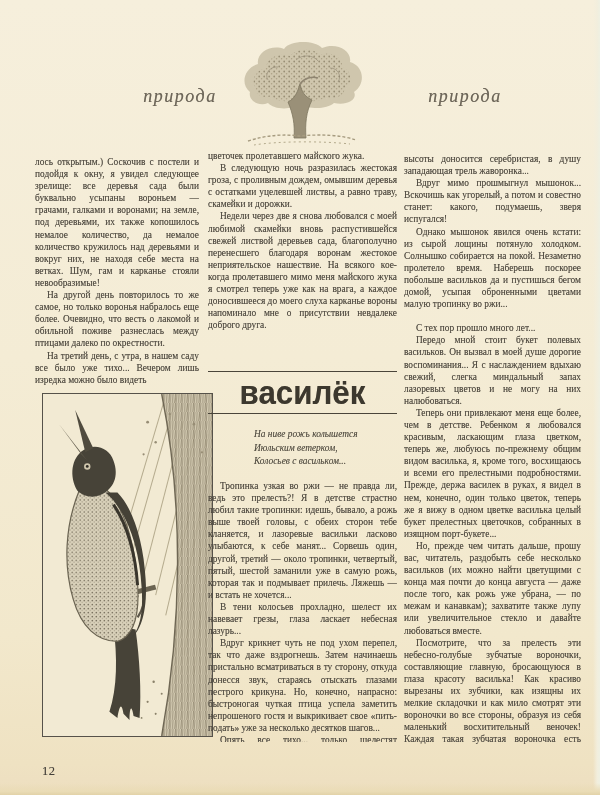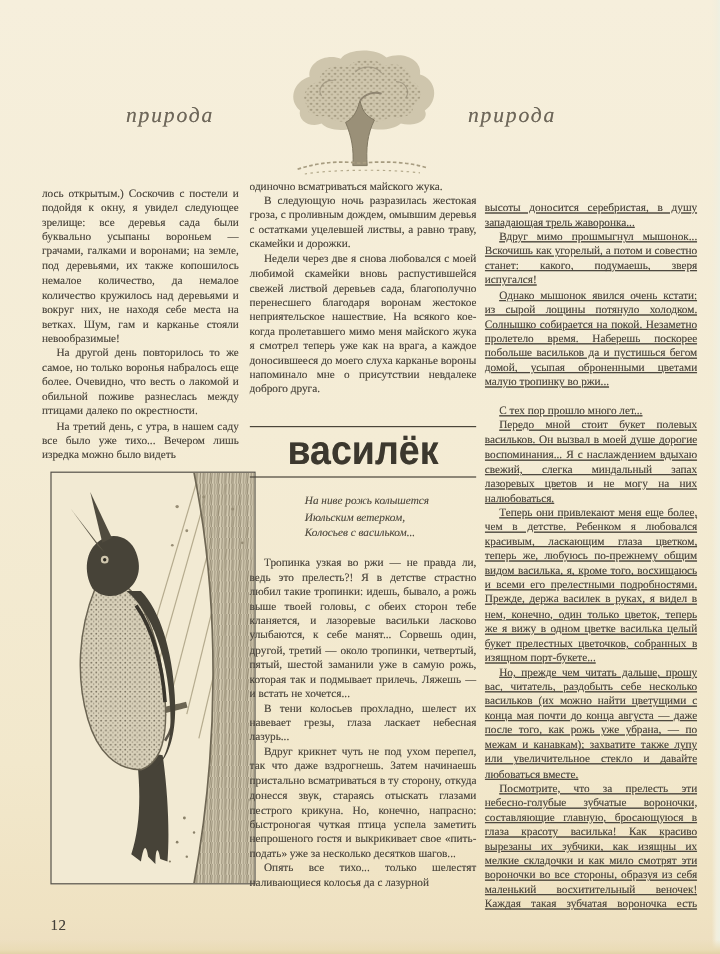--- a/index.html
+++ b/index.html
@@ -5,34 +5,34 @@
   html,body{margin:0;padding:0;}
   body{width:600px;height:795px;overflow:hidden;background:#e9e0c8;}
   .page{position:relative;width:600px;height:795px;
         background:linear-gradient(180deg,#f6efdc 0%,#f4ecd5 45%,#f2e8cc 80%,#efe2c2 96%,#eddec0 100%);
         font-family:"Liberation Serif","DejaVu Serif",serif;color:#4e4940;}
   .edge-right{position:absolute;top:0;right:0;width:7px;height:795px;
         background:linear-gradient(90deg,rgba(244,240,226,0),#f2eedd 60%,#eef0e2);}
   .edge-bottom{position:absolute;left:0;bottom:0;width:600px;height:12px;
         background:linear-gradient(180deg,rgba(240,226,192,0),#eadcb6 70%,#e2d2a8);}
   
-  .rubric{position:absolute;top:86px;width:150px;text-align:left;
+  .rubric{position:absolute;top:86px;width:150px;text-align:center;
         font-style:italic;font-size:18px;letter-spacing:1.5px;color:#6e675a;}
   .rubric.left{left:105px;} .rubric.right{left:390px;}
   .tree{position:absolute;left:238px;top:40px;width:128px;height:112px;}
   
   .col{position:absolute;font-size:9.4px;line-height:12.1px;text-align:justify;overflow:hidden;}
   .col p{margin:0;text-indent:12px;}
   .col p.cont{text-indent:0;}
   .col p.gap{margin-top:12px;}
   #col1{left:35px;top:156px;width:164px;height:234px;}
   #col2{left:208px;top:150px;width:189px;height:592px;}
-  #col3{left:404px;top:168px;width:177px;height:592px;text-decoration:underline;}
+  #col3{left:404px;top:153px;width:177px;height:592px;}
   
-  .title-block{margin-top:24px;margin-bottom:14px;}
+  .title-block{margin-top:40px;margin-bottom:14px;}
   .rule{height:0;border-top:1.5px solid #4a453a;margin:0;}
   .article-title{text-align:center;font-family:"Liberation Sans","DejaVu Sans",sans-serif;
         font-weight:bold;font-size:34px;line-height:38px;color:#3c382e;
         transform:scaleX(.92);transform-origin:center;letter-spacing:0px;margin:1px 0 2px 0;}
   .epigraph{margin:4px 0 12px 46px;font-style:italic;font-size:9.4px;line-height:13.2px;color:#555045;}
   .epigraph div{white-space:nowrap;}
   
   .figure{position:absolute;left:42px;top:393px;width:171px;height:344px;
         border:1.5px solid #56524a;box-sizing:border-box;background:#f2ead3;}
   .figure svg{display:block;width:100%;height:100%;}
@@ -134,21 +134,21 @@
         <circle cx="110" cy="286" r="1.2"></circle>
           <circle cx="118" cy="298" r="1"></circle>
           <circle cx="104" cy="306" r="1.1"></circle>
         <circle cx="112" cy="318" r="1"></circle>
           <circle cx="98" cy="322" r="0.9"></circle>
       </g>
     </svg>
   </div>
 
   <div class="col scanink" id="col2">
-    <p class="cont">одиночно всматриваться майского жука.</p>
+    <p class="cont">цветочек пролетавшего майского жука.</p>
     <p>В следующую ночь разразилась жестокая гроза, с проливным дождем, омывшим деревья с остатками уцелевшей листвы, а равно траву, скамейки и дорожки.</p>
     <p>Недели через две я снова любовался с моей любимой скамейки вновь распустившейся свежей листвой деревьев сада, благополучно перенесшего благодаря воронам жестокое неприятельское нашествие. На всякого кое-когда пролетавшего мимо меня майского жука я смотрел теперь уже как на врага, а каждое доносившееся до моего слуха карканье вороны напоминало мне о присутствии невдалеке доброго друга.</p>
 
     <div class="title-block">
       <div class="rule"></div>
       <div class="article-title">василёк</div>
       <div class="rule"></div>
     </div>
 
     <div class="epigraph">

